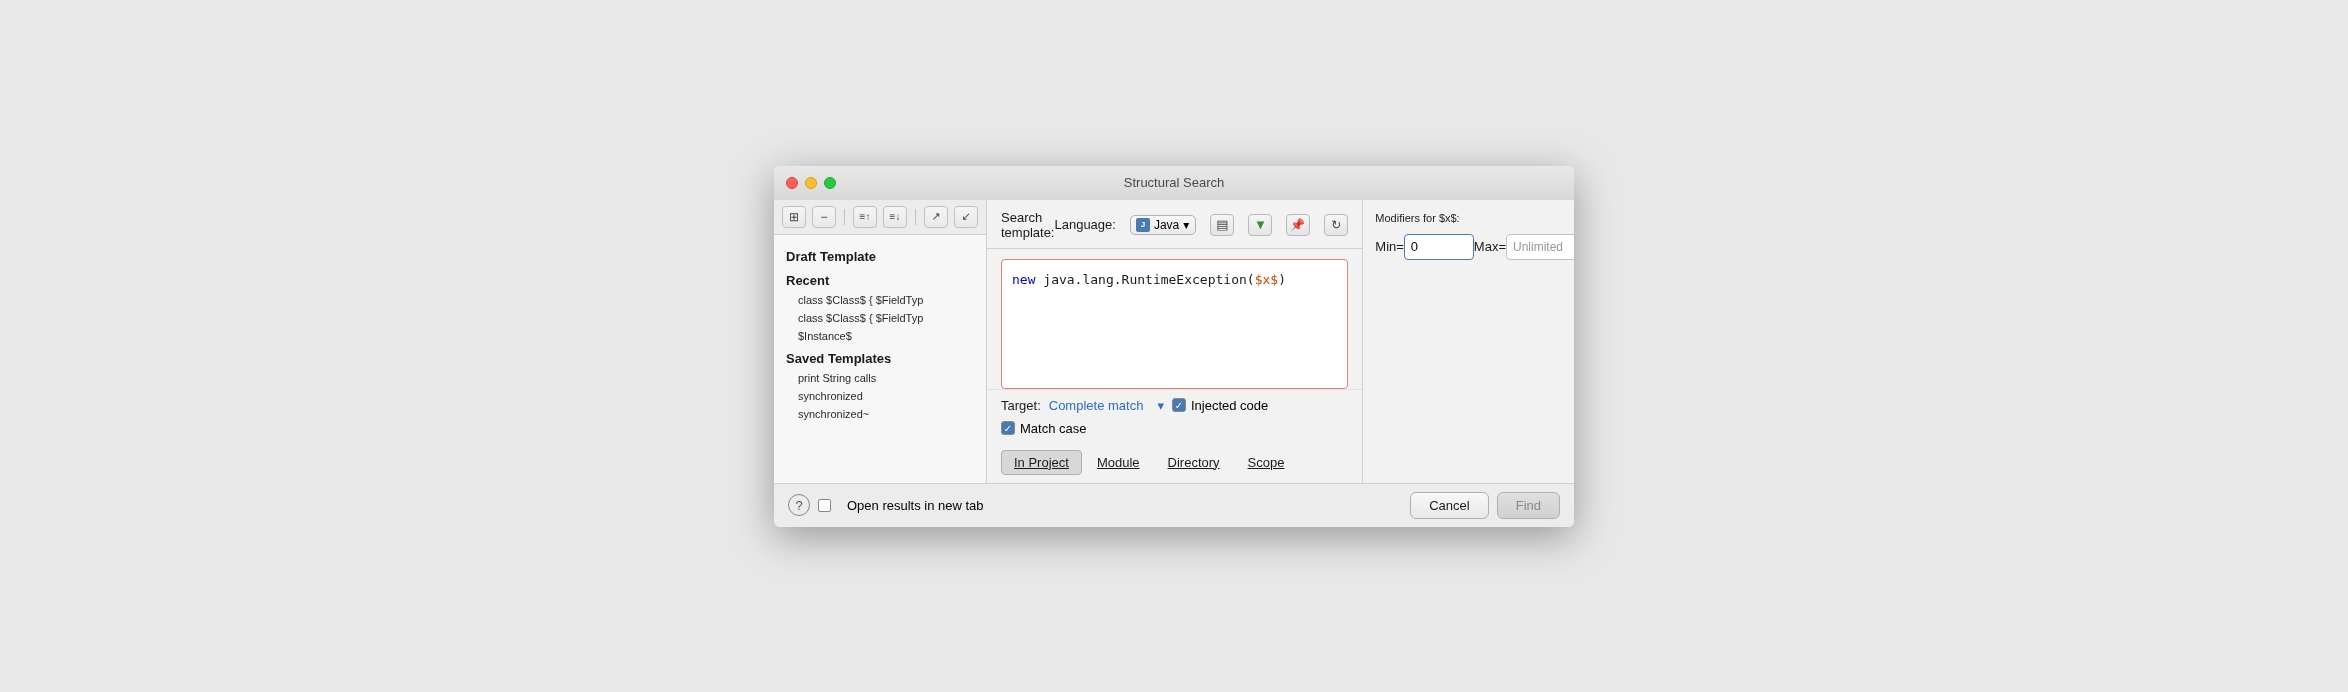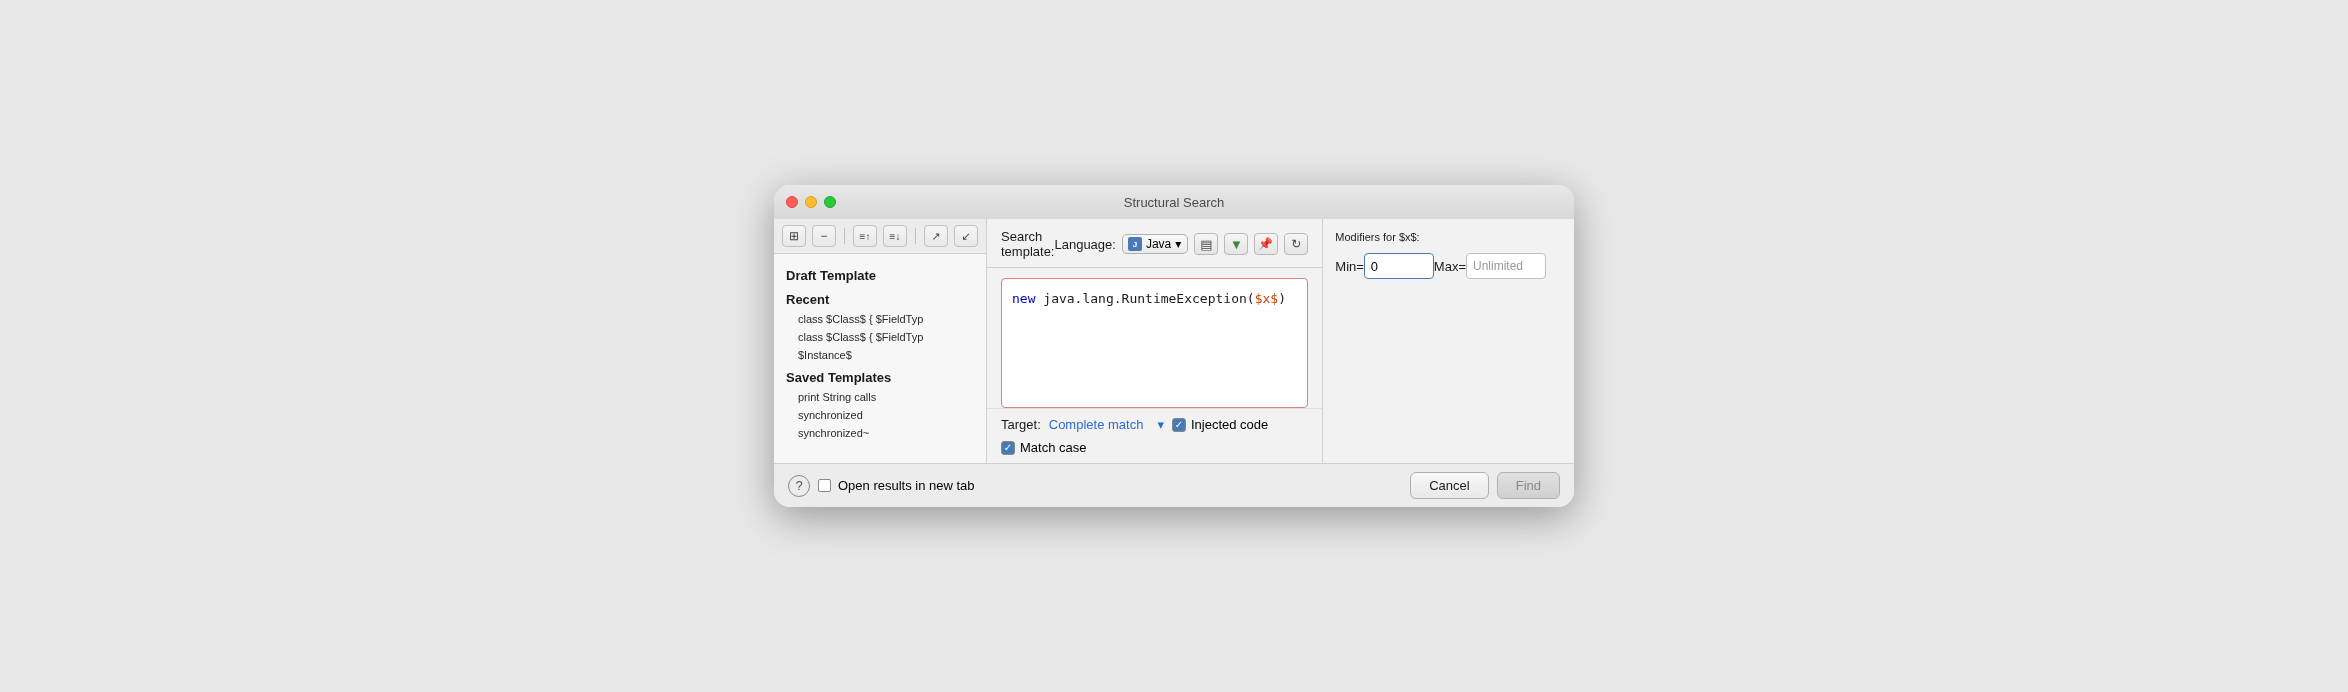--- a/index.html
+++ b/index.html
@@ -8,21 +8,21 @@
       font-size: 13px;
       background: #e8e8e8;
       display: flex;
       justify-content: center;
       align-items: center;
       min-height: 100vh;
     }
     .window {
       width: 800px;
       background: #f2f2f2;
-      border-radius: 16px;
+      border-radius: 6px;
       box-shadow: 0 10px 40px rgba(0,0,0,0.35);
       overflow: hidden;
       display: flex;
       flex-direction: column;
     }
     .title-bar {
       background: linear-gradient(to bottom, #e8e8e8, #d8d8d8);
       height: 34px;
       display: flex;
       align-items: center;
@@ -115,21 +115,21 @@
       justify-content: space-between;
       border-bottom: 1px solid #d0d0d0;
     }
     .search-template-label {
       font-size: 13px;
       color: #1a1a1a;
     }
     .lang-row {
       display: flex;
       align-items: center;
-      gap: 6px;
+      gap: 14px;
     }
     .lang-label {
       font-size: 13px;
       color: #1a1a1a;
     }
     .lang-dropdown {
       display: flex;
       align-items: center;
       gap: 4px;
       border: 1px solid #b0b0b0;
@@ -289,21 +289,21 @@
       align-items: center;
       justify-content: center;
       font-size: 13px;
       color: #555;
       cursor: pointer;
       background: transparent;
     }
     .open-tab-check {
       display: flex;
       align-items: center;
-      gap: 7px;
+      gap: 16px;
       font-size: 13px;
       cursor: pointer;
     }
     .open-tab-checkbox {
       width: 13px;
       height: 13px;
       border: 1px solid #888;
       border-radius: 2px;
       background: white;
     }
@@ -419,20 +419,34 @@
         <div class="checkbox-item">
           <div class="checkbox">✓</div>
           <span>Injected code</span>
         </div>
         <div class="checkbox-item">
           <div class="checkbox">✓</div>
           <span>Match case</span>
         </div>
       </div>
 
+      <div class="scope-row">
+        <button class="scope-btn active">
+          <span class="underline">In Project</span>
+        </button>
+        <button class="scope-btn">
+          <span class="underline">Module</span>
+        </button>
+        <button class="scope-btn">
+          <span class="underline">Directory</span>
+        </button>
+        <button class="scope-btn">
+          <span class="underline">Scope</span>
+        </button>
+      </div>
     </div>
 
     <div class="full-right">
       <div class="full-right-top">
         <div class="full-right-inner">
           <div class="modifiers-header">Modifiers for $x$:</div>
           <div class="min-max-row">
             <span class="mm-label">Min=</span>
             <input class="mm-input" type="text" value="0" style="">
             <span class="mm-label">Max=</span>

